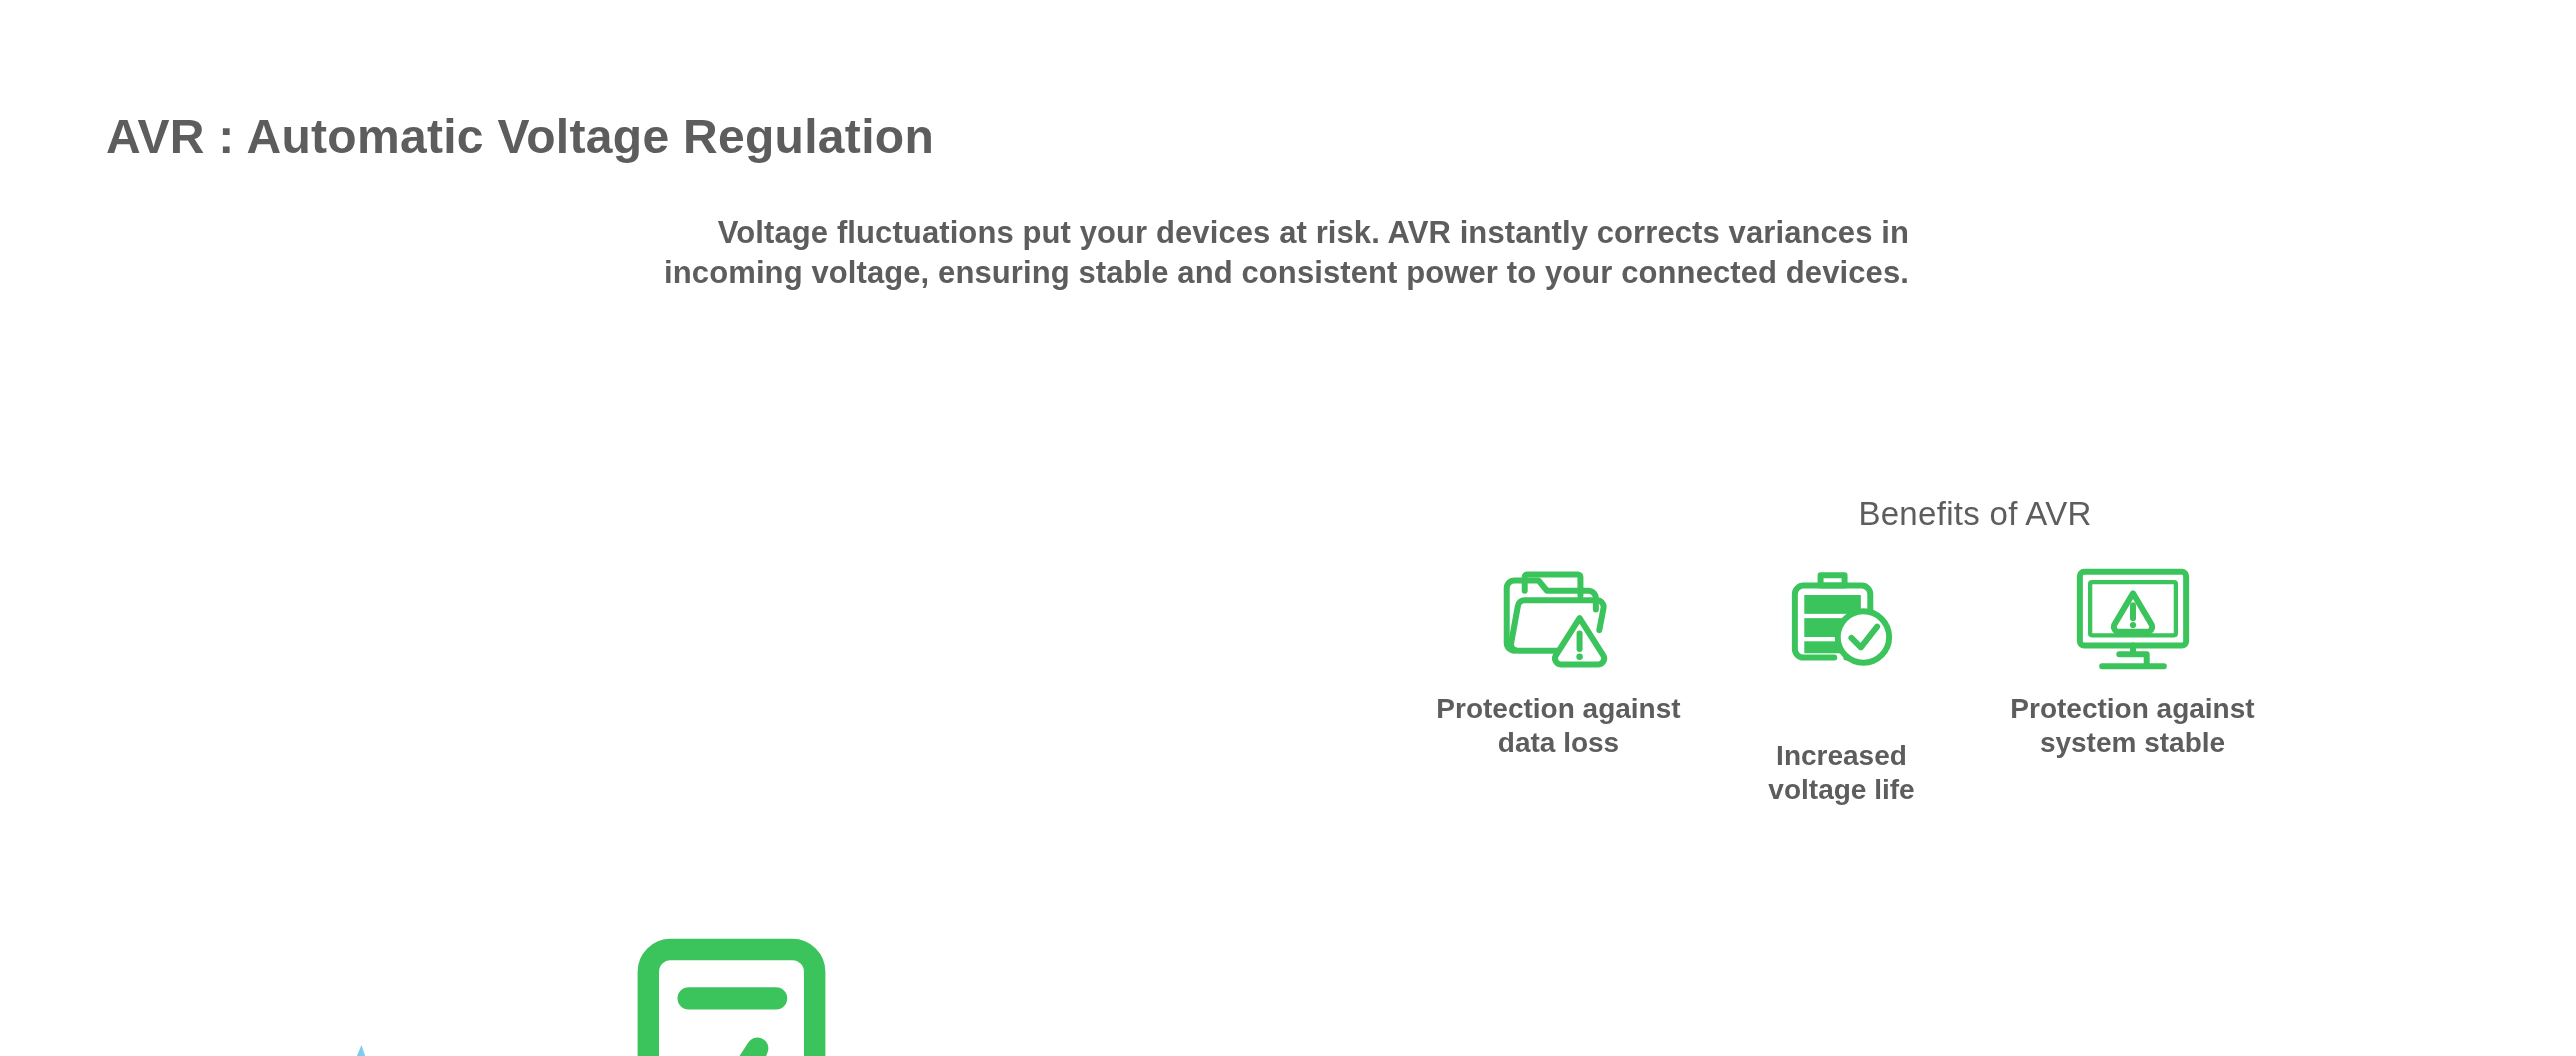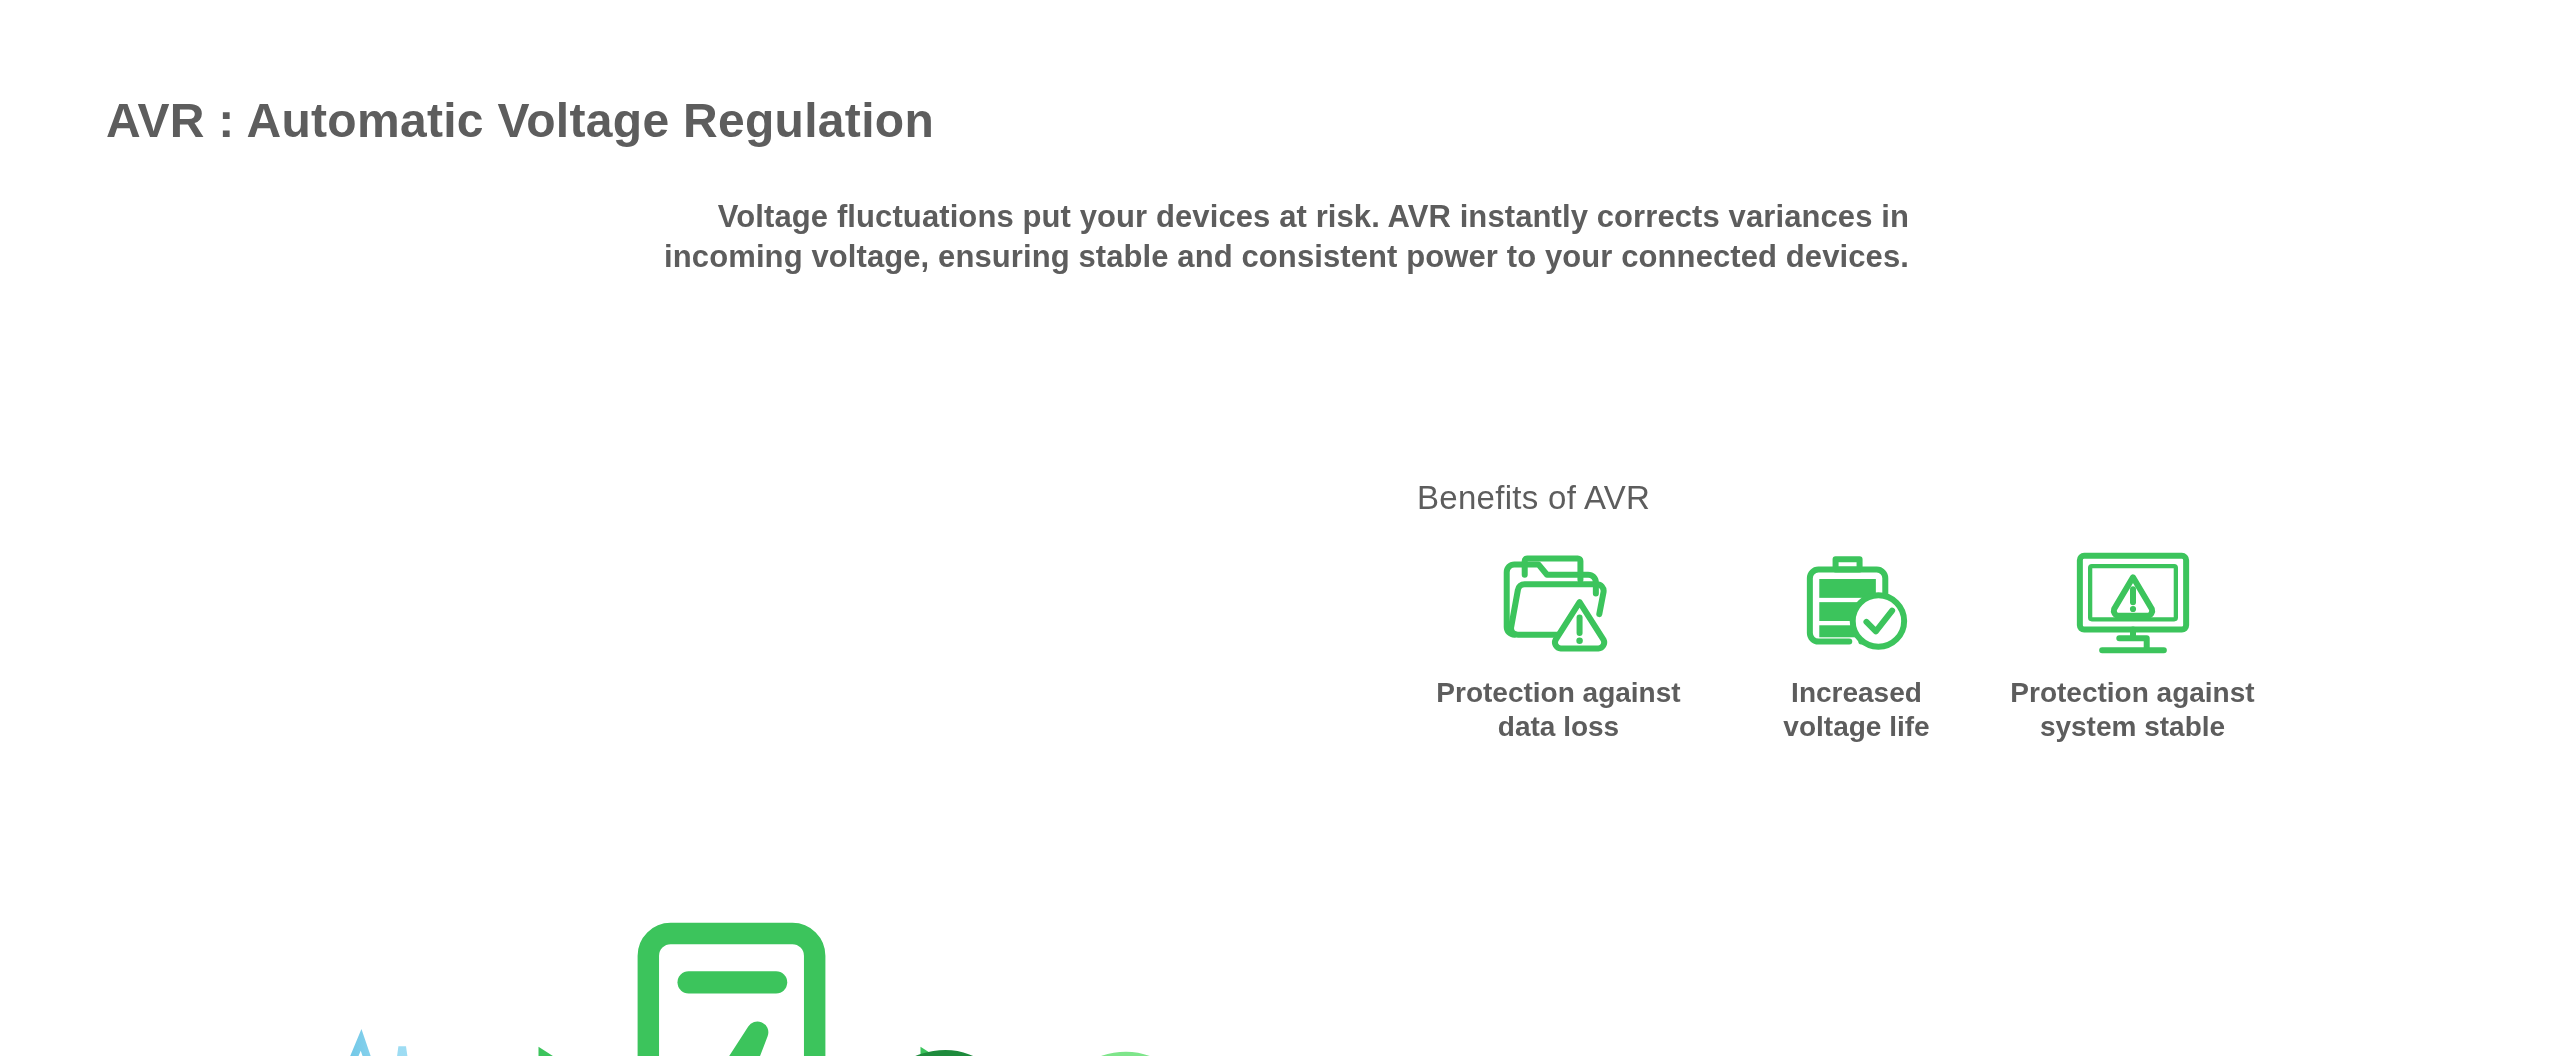--- a/index.html
+++ b/index.html
@@ -1,21 +1,21 @@
 <!DOCTYPE html>
 <html style="font-size:13.7px"><head>
 <meta charset="utf-8">
 <style>
   html,body{margin:0;padding:0;background:#ffffff;}
   body{
     width:2576px;height:1056px;position:relative;overflow:hidden;
     font-family:"Liberation Sans","DejaVu Sans",sans-serif;
     background:#ffffff;
   }
-  .page{position:absolute;inset:0;background:#fff;}
+  .page{position:absolute;inset:0;background:#fff;margin-top:16px;}
 
   
   #page-title{
     position:absolute;left:106px;top:93px;
     font-size:48px;font-weight:bold;color:#5d5d5d;
     letter-spacing:0.3px;white-space:nowrap;
   }
   #page-subtitle{
     position:absolute;left:106px;top:197px;width:1803px;
     font-size:31px;font-weight:bold;color:#5d5d5d;
@@ -29,29 +29,29 @@
   .wave-left{position:absolute;left:215px;top:592px;}
   .wave-right{position:absolute;left:863px;top:605px;}
   .arrow-left{position:absolute;left:494px;top:614px;}
   .arrow-right{position:absolute;left:876px;top:614px;}
 
   .ups{position:absolute;left:624px;top:489px;}
 
   
   .benefits{position:absolute;left:1417px;top:455px;width:1116px;height:404px;}
   #benefits-title{
-    position:absolute;left:0;top:24px;width:1116px;
+    position:absolute;left:0;top:24px;width:1116px;text-align:center;
     font-size:33px;font-weight:normal;color:#5d5d5d;letter-spacing:0.3px;
   }
   .benefit{
     position:absolute;top:94px;width:283px;
     display:flex;flex-direction:column;align-items:center;justify-content:flex-end;
   }
   .benefit:nth-of-type(1){left:41px;}
-  .benefit:nth-of-type(2){left:298px;}
+  .benefit:nth-of-type(2){left:283px;gap:47px;}
   .benefit:nth-of-type(3){left:574px;}
   .benefit .bicon{height:108px;display:flex;align-items:flex-end;justify-content:center;}
   .benefit .blabel{
     margin-top:19px;text-align:center;
     font-size:28px;font-weight:bold;color:#5d5d5d;line-height:1.22;
   }
   .benefit .blabel span{display:block;white-space:nowrap;}
 </style>
 </head>
 <body>

